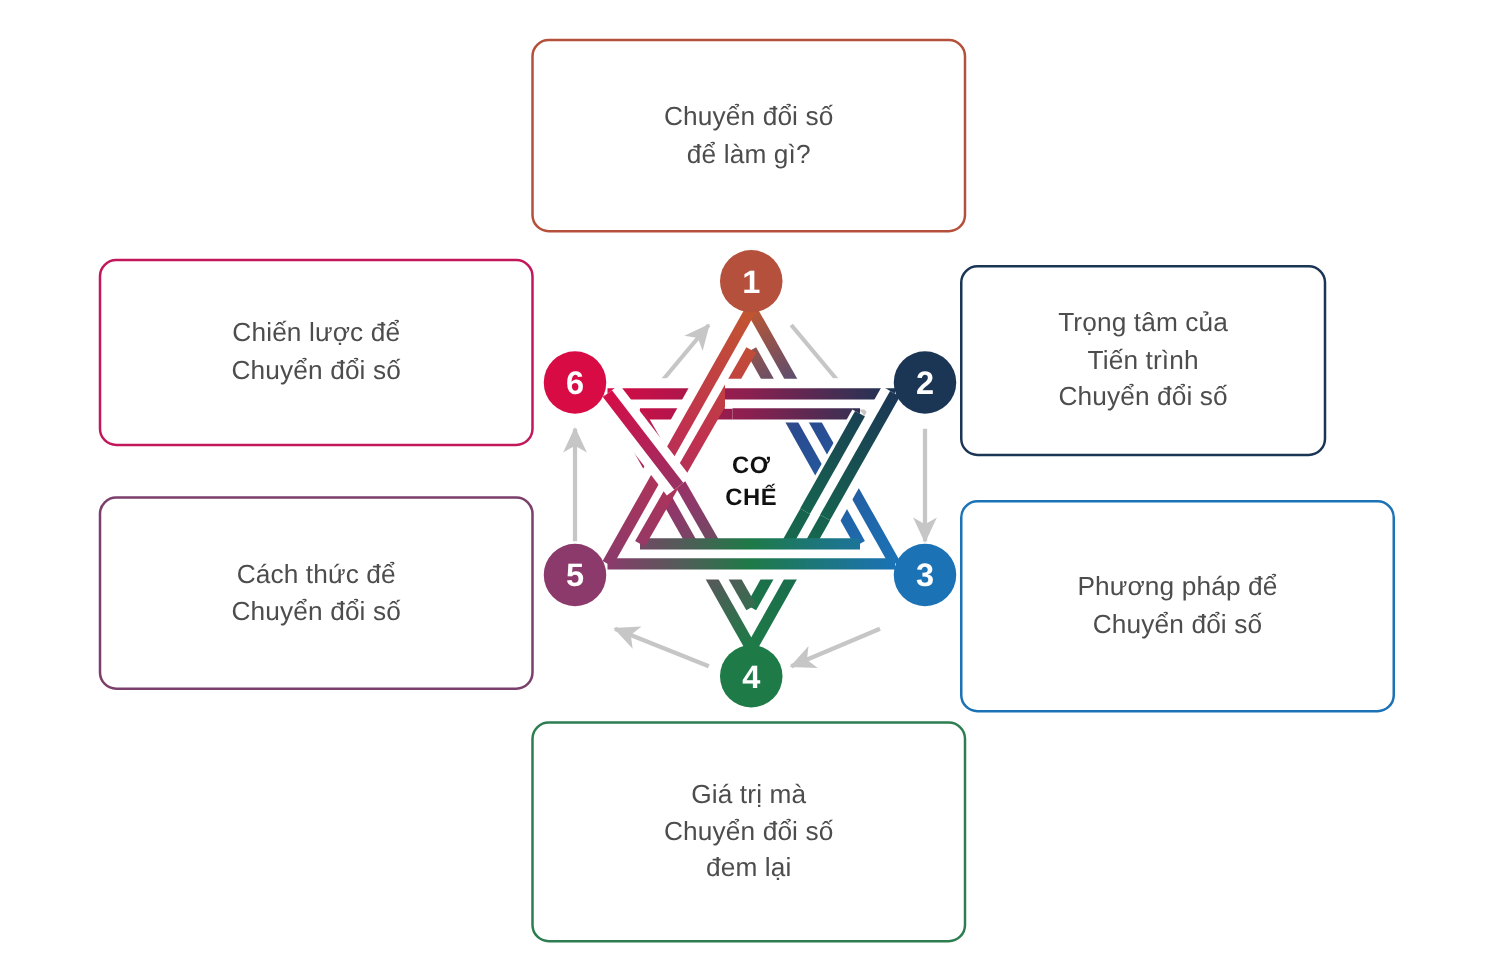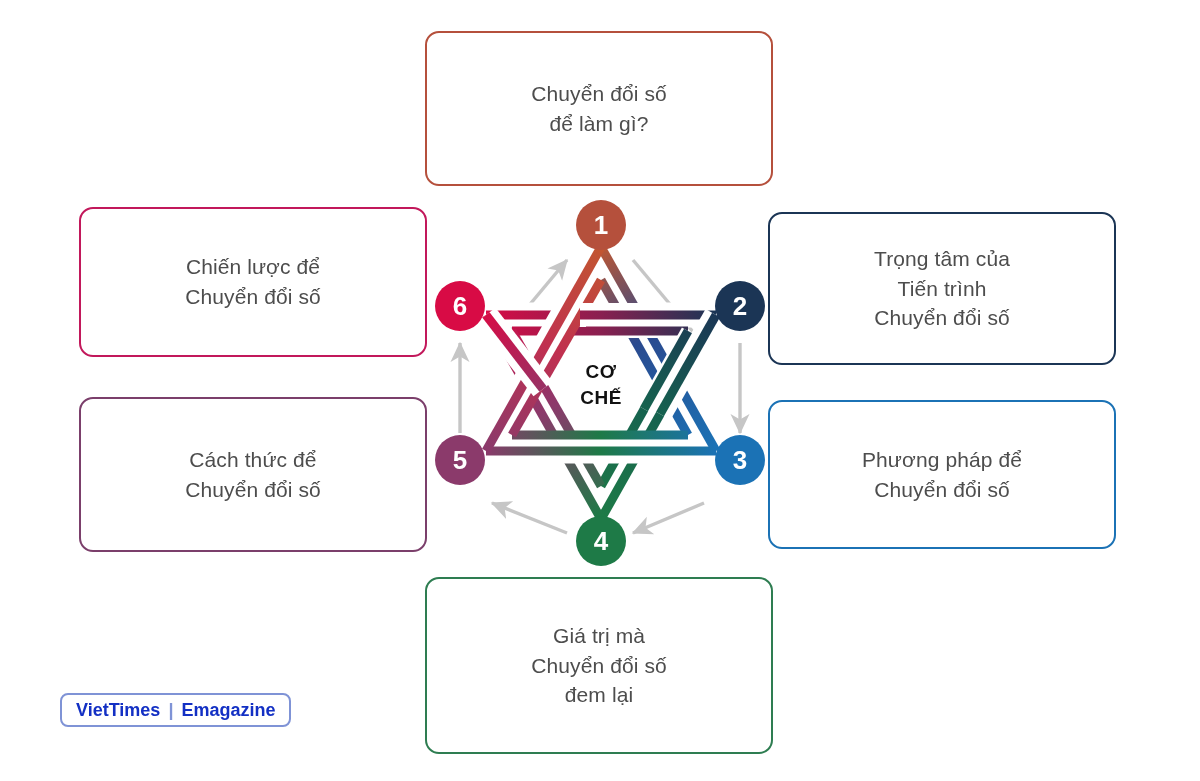--- a/index.html
+++ b/index.html
@@ -34,22 +34,22 @@
   .label-box .txt {
     font-size: 21px;
     line-height: 1.42;
     color: #4d4d4d;
     letter-spacing: 0.1px;
     white-space: pre-line;
     font-weight: 400;
   }
 
   #box-top    { left: 425px; top: 31px;  width: 348px; height: 155px; }
-  #box-right1 { left: 768px; top: 212px; width: 348px; height: 153px; }
-  #box-right2 { left: 768px; top: 400px; width: 348px; height: 149px; }
+  #box-right1 { left: 768px; top: 212px; width: 293px; height: 153px; }
+  #box-right2 { left: 768px; top: 400px; width: 348px; height: 170px; }
   #box-bottom { left: 425px; top: 577px; width: 348px; height: 177px; }
   #box-left1  { left: 79px;  top: 207px; width: 348px; height: 150px; }
   #box-left2  { left: 79px;  top: 397px; width: 348px; height: 155px; }
 
   
   #diagram {
     position: absolute;
     left: 420px;
     top: 185px;
     width: 360px;
@@ -249,19 +249,14 @@
         <text class="node-num" x="40" y="130" text-anchor="middle">6</text>
       </g>
 
       <g>
         <text class="center-word" x="181" y="193" text-anchor="middle">CƠ</text>
         <text class="center-word" x="181" y="219" text-anchor="middle">CHẾ</text>
       </g>
     </svg>
   </div>
 
-  <div id="watermark">
-    <span class="wm-text">VietTimes</span>
-    <span class="wm-sep">|</span>
-    <span class="wm-text">Emagazine</span>
-  </div>
 
 </div>
 
 </body></html>

